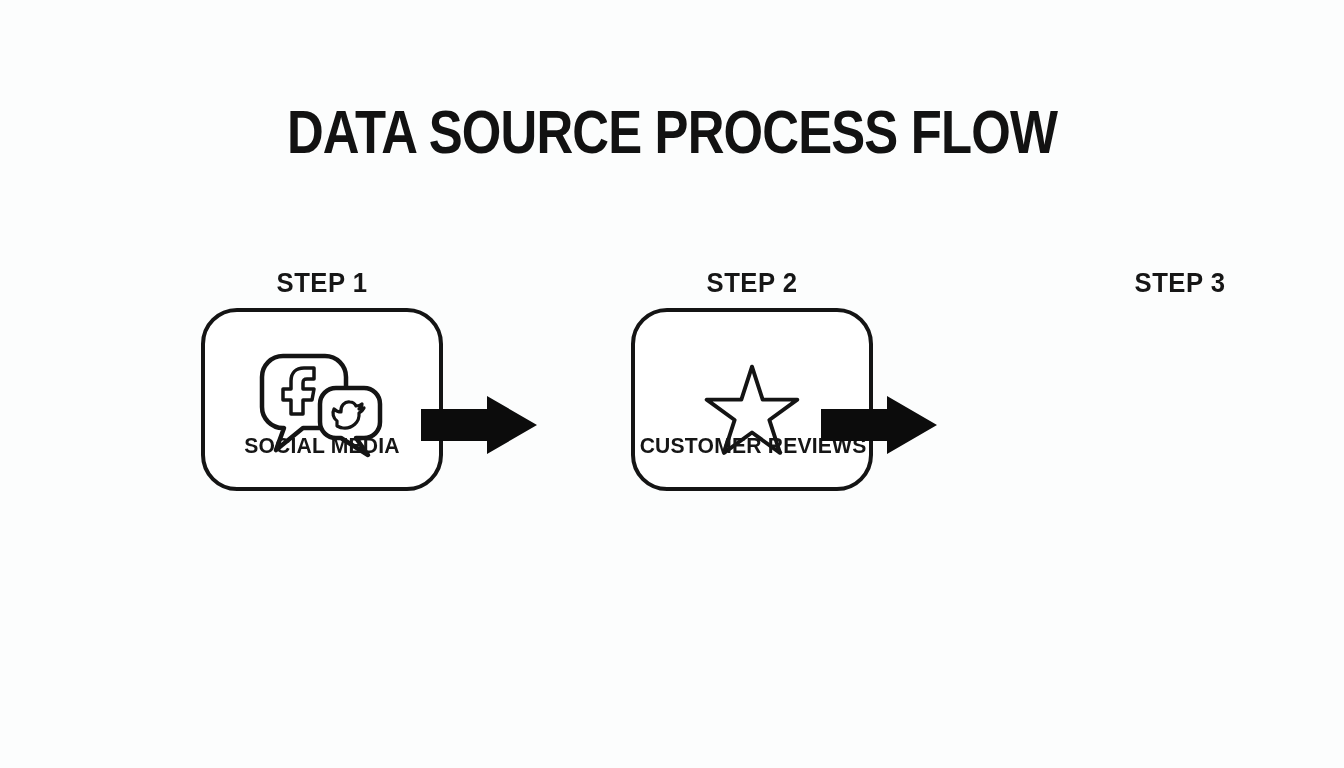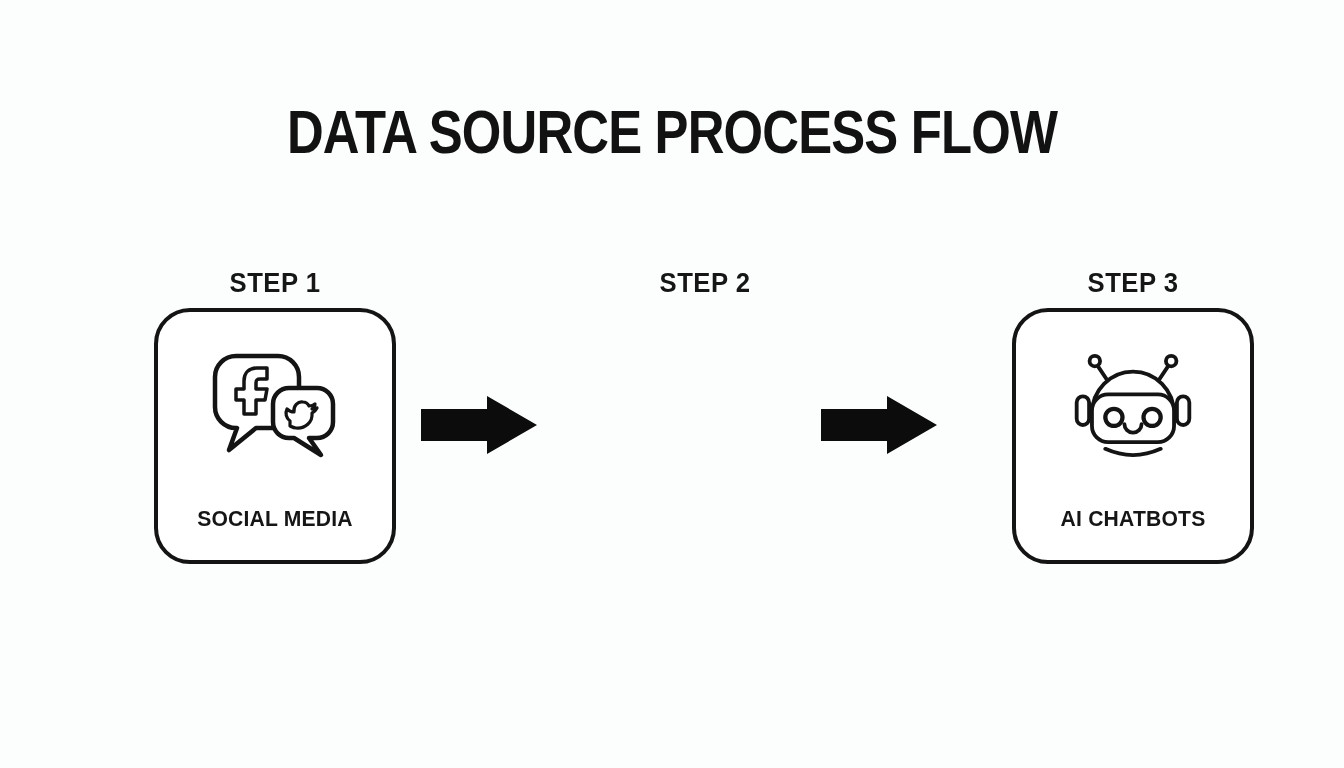--- a/index.html
+++ b/index.html
@@ -18,34 +18,34 @@
     text-align: center;
     font-size: 62px;
     font-weight: 800;
     letter-spacing: -1px;
     color: #121212;
     transform: scaleX(0.82);
     transform-origin: 50% 50%;
     white-space: nowrap;
   }
 
-  .step { position: absolute; top: 268px; width: 242px; }
+  .step { position: absolute; top: 268px; width: 242px; margin-left: 47px; }
   .step-label {
     text-align: center;
     font-size: 27px;
     font-weight: 700;
     letter-spacing: 0.5px;
     line-height: 30px;
     margin-bottom: 10px;
     color: #161616;
     transform: scaleX(0.95);
   }
   .step-box {
     position: relative;
-    width: 242px; height: 256px;
+    width: 242px; height: 183px;
     background: #ffffff;
     border: 4px solid #141414;
     border-radius: 36px;
   }
   .box-icon {
     position: absolute;
     top: 38px; left: 0; width: 100%;
     display: flex; justify-content: center;
   }
   .box-icon.star-pos { top: 48px; }
@@ -90,51 +90,33 @@
   </div>
 
   <div class="arrow" style="left:421px">
     <svg width="118" height="60" viewBox="0 0 118 60">
       <polygon points="0,14 66,14 66,1 116,30 66,59 66,46 0,46" fill="#0c0c0c"></polygon>
     </svg>
   </div>
 
   <div class="step" style="left:584px">
     <div class="step-label">STEP 2</div>
+    <div class="step-box">
+      <span class="box-icon star-pos">
+        <svg width="104" height="100" viewBox="0 0 120 114" fill="none" stroke="#141414">
+          <polygon points="60,7 72.3,45 112.3,45 80,68.5 92.3,106.5 60,83 27.7,106.5 40,68.5 7.7,45 47.7,45" fill="none" stroke-width="4.5" stroke-linejoin="round"></polygon>
+        </svg>
+      </span>
+      <div class="step-name">CUSTOMER REVIEWS</div>
+    </div>
   </div>
 
   <div class="arrow" style="left:821px">
     <svg width="118" height="60" viewBox="0 0 118 60">
       <polygon points="0,14 66,14 66,1 116,30 66,59 66,46 0,46" fill="#0c0c0c"></polygon>
     </svg>
   </div>
 
   <div class="step" style="left:1012px">
     <div class="step-label">STEP 3</div>
-    <div class="step-box">
-      <span class="box-icon">
-        <svg width="126" height="108" viewBox="0 0 132 112" fill="none" stroke="#141414">
-
-          <line x1="45" y1="40" x2="29" y2="16" stroke-width="4" stroke-linecap="round"></line>
-          <circle cx="26" cy="11" r="5.5" fill="#ffffff" stroke-width="4"></circle>
-          <line x1="87" y1="40" x2="103" y2="16" stroke-width="4" stroke-linecap="round"></line>
-          <circle cx="106" cy="11" r="5.5" fill="#ffffff" stroke-width="4"></circle>
-
-          <rect x="7" y="48" width="13" height="30" rx="6.5" fill="#ffffff" stroke-width="4"></rect>
-          <rect x="112" y="48" width="13" height="30" rx="6.5" fill="#ffffff" stroke-width="4"></rect>
-
-          <path d="M23,68 v-2 a43,44 0 0 1 86,0 v2" fill="#ffffff" stroke-width="4"></path>
-
-          <rect x="23" y="46" width="86" height="50" rx="17" fill="#ffffff" stroke-width="4"></rect>
-
-          <circle cx="46" cy="70" r="9" fill="#ffffff" stroke-width="4.5"></circle>
-          <circle cx="86" cy="70" r="9" fill="#ffffff" stroke-width="4.5"></circle>
-
-          <path d="M57,77 a9,9 0 0 0 18,0" fill="none" stroke-width="4" stroke-linecap="round"></path>
-
-          <path d="M37,103 q29,13 58,0" fill="none" stroke-width="4" stroke-linecap="round"></path>
-        </svg>
-      </span>
-      <div class="step-name">AI CHATBOTS</div>
-    </div>
   </div>
 
 </div>
 
 </body></html>

